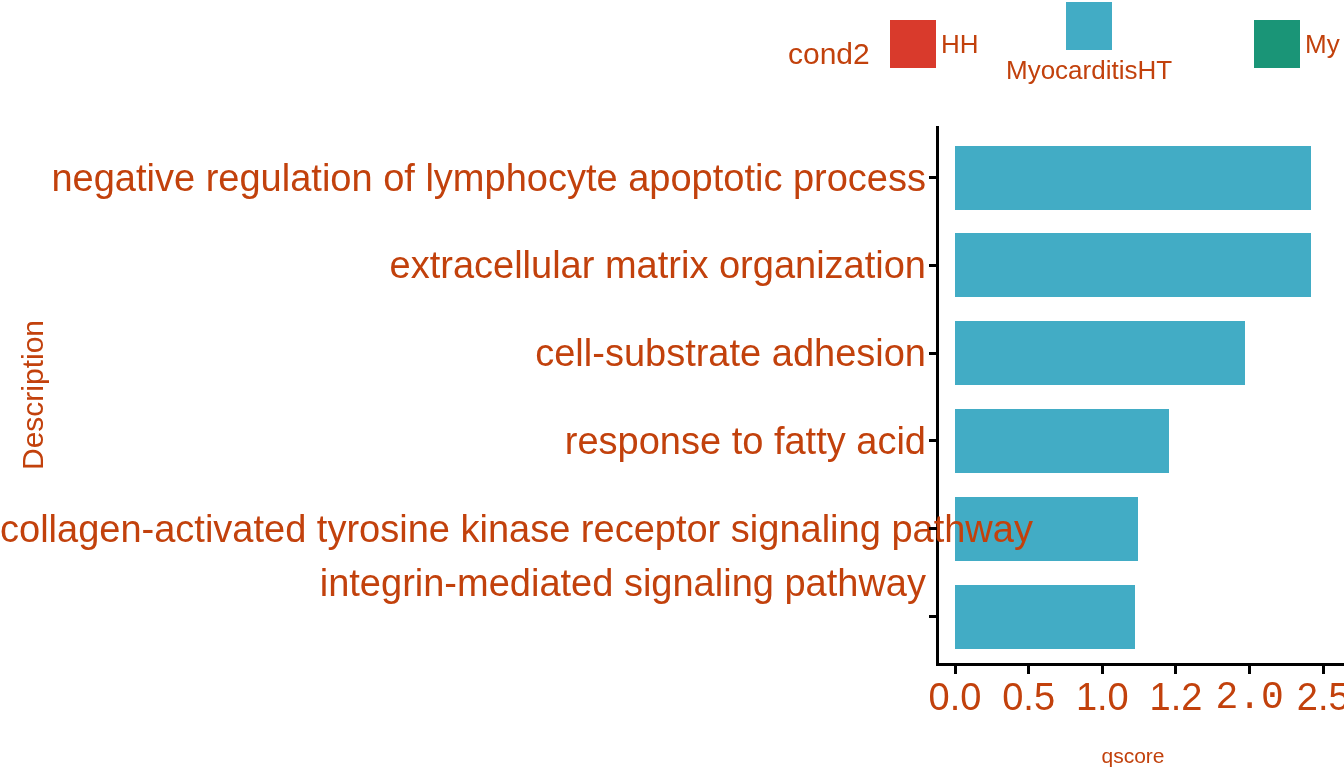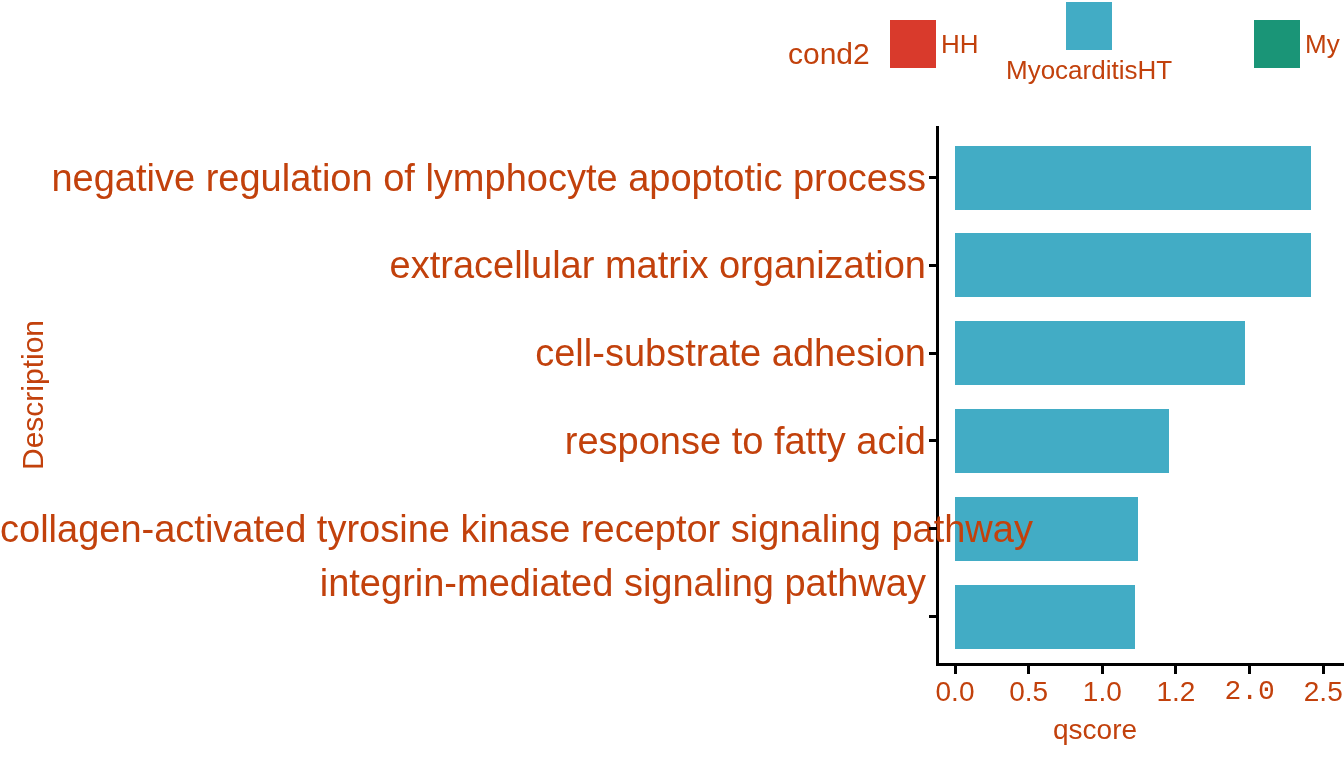--- a/index.html
+++ b/index.html
@@ -26,32 +26,32 @@
   .legend-swatch{width:46px;height:48px;flex:0 0 auto;}
   .legend-label{font-size:26px;}
   
   .axis-line{position:absolute;background:#000;}
   .y-axis-title{
     position:absolute;left:33px;top:395px;
     transform:translate(-50%,-50%) rotate(-90deg);
     font-size:30px;white-space:nowrap;
   }
   .x-axis-title{
-    position:absolute;left:1053px;top:714px;width:160px;
-    font-size:28px;
+    position:absolute;left:1053px;top:744px;width:160px;
+    text-align:center;font-size:21px;
   }
   .bar{position:absolute;height:64px;}
   .cat-label{
     position:absolute;left:0;width:926px;height:36px;line-height:36px;
     text-align:right;font-size:38px;white-space:nowrap;overflow:visible;
   }
   .tick{position:absolute;background:#000;}
   .x-tick-label{
     position:absolute;width:90px;text-align:center;
-    font-size:28px;top:676px;
+    font-size:38px;top:676px;
   }
 </style>
 </head>
 <body>
 
 <div class="figure">
 
   <div class="legend-title">cond2</div>
   <div id="legend-items">
       <div class="legend-item" style="left: 890px;">

